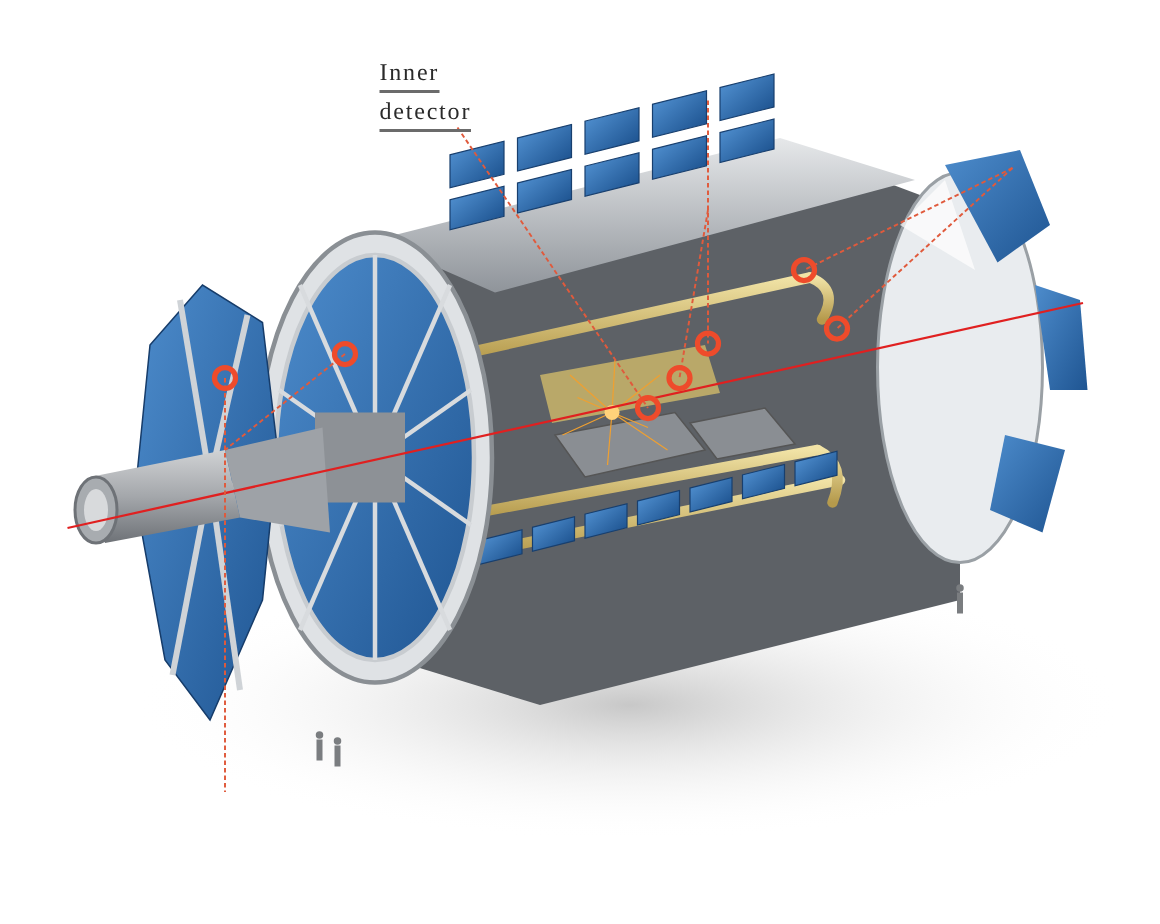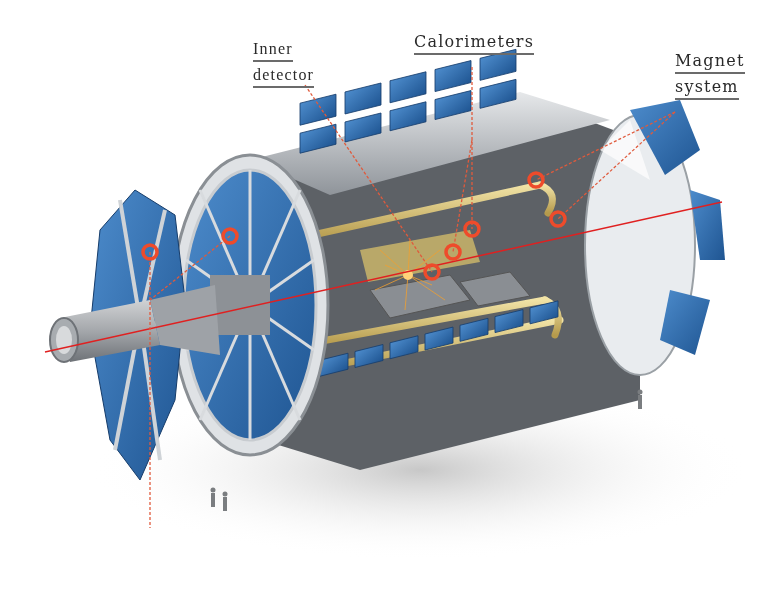--- a/index.html
+++ b/index.html
@@ -170,20 +170,13 @@
           <circle cx="640" cy="392" r="2.5"></circle>
           <rect x="638" y="395" width="4" height="14"></rect>
         </g>
   </g>
 </svg>
 
 <div class="label" style="left:253px;top:39px;font-family:Liberation Serif, serif;">
   <span>Inner</span>
   <span>detector</span>
 </div>
-<div class="label" style="left:414px;top:32px;">
-  <span>Calorimeters</span>
-</div>
-<div class="label" style="left:675px;top:51px;">
-  <span>Magnet</span>
-  <span>system</span>
-</div>
 </div>
 
 </body></html>

